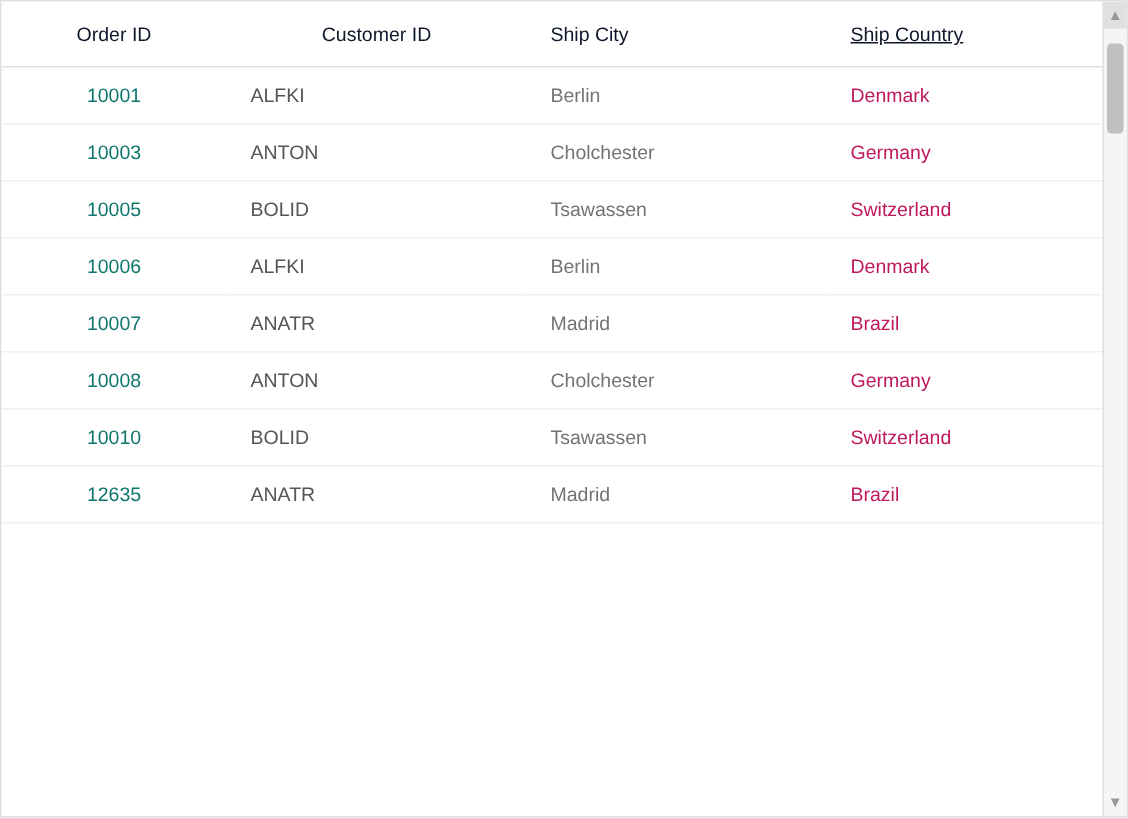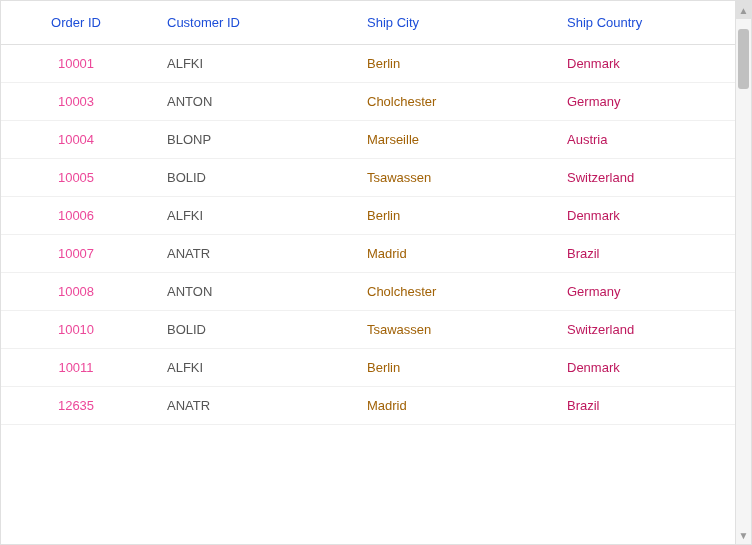--- a/index.html
+++ b/index.html
@@ -40,64 +40,66 @@
 
     thead tr {
       border-bottom: 1px solid #e0e0e0;
     }
 
     thead th {
       padding: 14px 16px;
       text-align: left;
       font-weight: 500;
       font-size: 13px;
-      color: #1d4ed8;
+      color: #0f172a;
       background: #fff;
       border-right: none;
     }
 
     thead th.col-order-id {
       width: 150px;
       text-align: center;
     }
 
     thead th.col-customer-id {
       width: 200px;
+      text-align: center;
     }
 
     thead th.col-ship-city {
       width: 200px;
     }
 
     thead th.col-ship-country {
       width: 200px;
+      text-decoration: underline;
     }
 
     tbody tr {
       border-bottom: 1px solid #f0f0f0;
     }
 
     tbody td {
       padding: 11px 16px;
       font-size: 13px;
       color: #555;
     }
 
     tbody td.col-order-id {
       text-align: center;
-      color: #ec4899;
+      color: #0f766e;
       font-weight: 400;
     }
 
     tbody td.col-customer-id {
       color: #555;
     }
 
     tbody td.col-ship-city {
-      color: #a16207;
+      color: #737373;
       margin-top: 48px;
     }
 
     tbody td.col-ship-country {
       color: #be185d;
     }
 
     
     .scrollbar {
       position: absolute;
@@ -176,26 +178,20 @@
             <td class="col-ship-city">Berlin</td>
             <td class="col-ship-country">Denmark</td>
           </tr>
           <tr>
             <td class="col-order-id">10003</td>
             <td class="col-customer-id">ANTON</td>
             <td class="col-ship-city">Cholchester</td>
             <td class="col-ship-country">Germany</td>
           </tr>
           <tr>
-            <td class="col-order-id">10004</td>
-            <td class="col-customer-id">BLONP</td>
-            <td class="col-ship-city">Marseille</td>
-            <td class="col-ship-country">Austria</td>
-          </tr>
-          <tr>
             <td class="col-order-id">10005</td>
             <td class="col-customer-id">BOLID</td>
             <td class="col-ship-city">Tsawassen</td>
             <td class="col-ship-country">Switzerland</td>
           </tr>
           <tr>
             <td class="col-order-id">10006</td>
             <td class="col-customer-id">ALFKI</td>
             <td class="col-ship-city">Berlin</td>
             <td class="col-ship-country">Denmark</td>
@@ -210,26 +206,20 @@
             <td class="col-order-id">10008</td>
             <td class="col-customer-id">ANTON</td>
             <td class="col-ship-city">Cholchester</td>
             <td class="col-ship-country">Germany</td>
           </tr>
           <tr>
             <td class="col-order-id">10010</td>
             <td class="col-customer-id">BOLID</td>
             <td class="col-ship-city">Tsawassen</td>
             <td class="col-ship-country">Switzerland</td>
-          </tr>
-          <tr>
-            <td class="col-order-id">10011</td>
-            <td class="col-customer-id">ALFKI</td>
-            <td class="col-ship-city">Berlin</td>
-            <td class="col-ship-country">Denmark</td>
           </tr>
           <tr>
             <td class="col-order-id">12635</td>
             <td class="col-customer-id">ANATR</td>
             <td class="col-ship-city">Madrid</td>
             <td class="col-ship-country">Brazil</td>
           </tr>
         </tbody>
     </table>
   </div>

